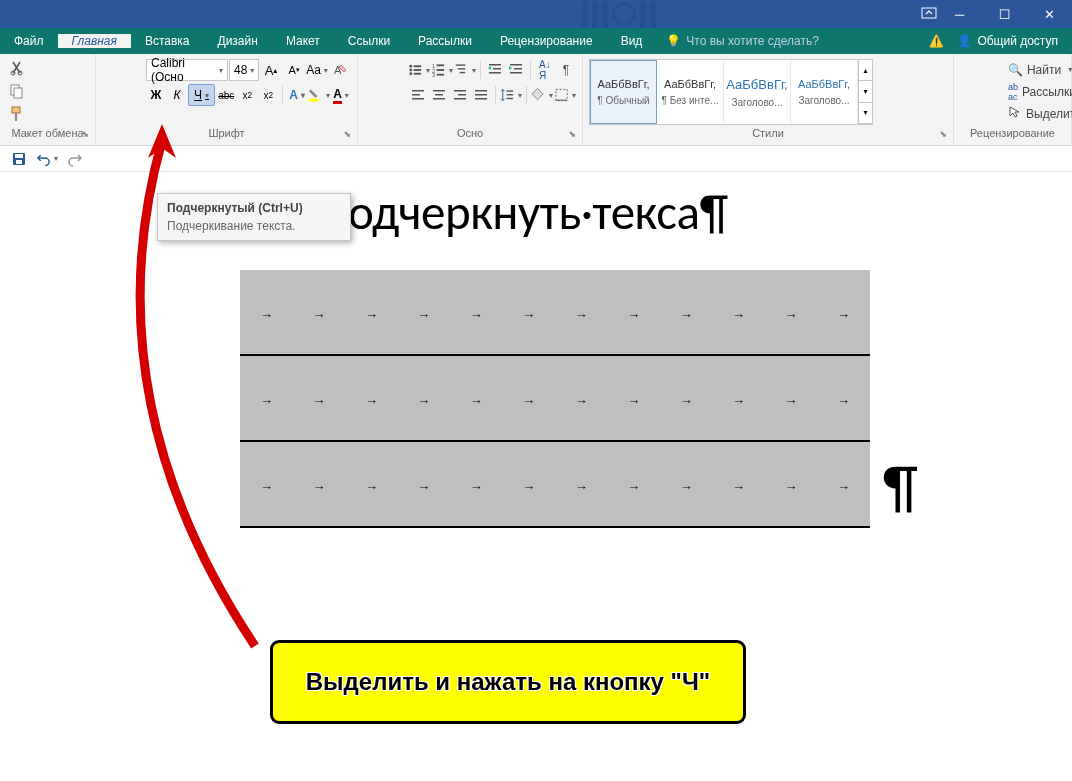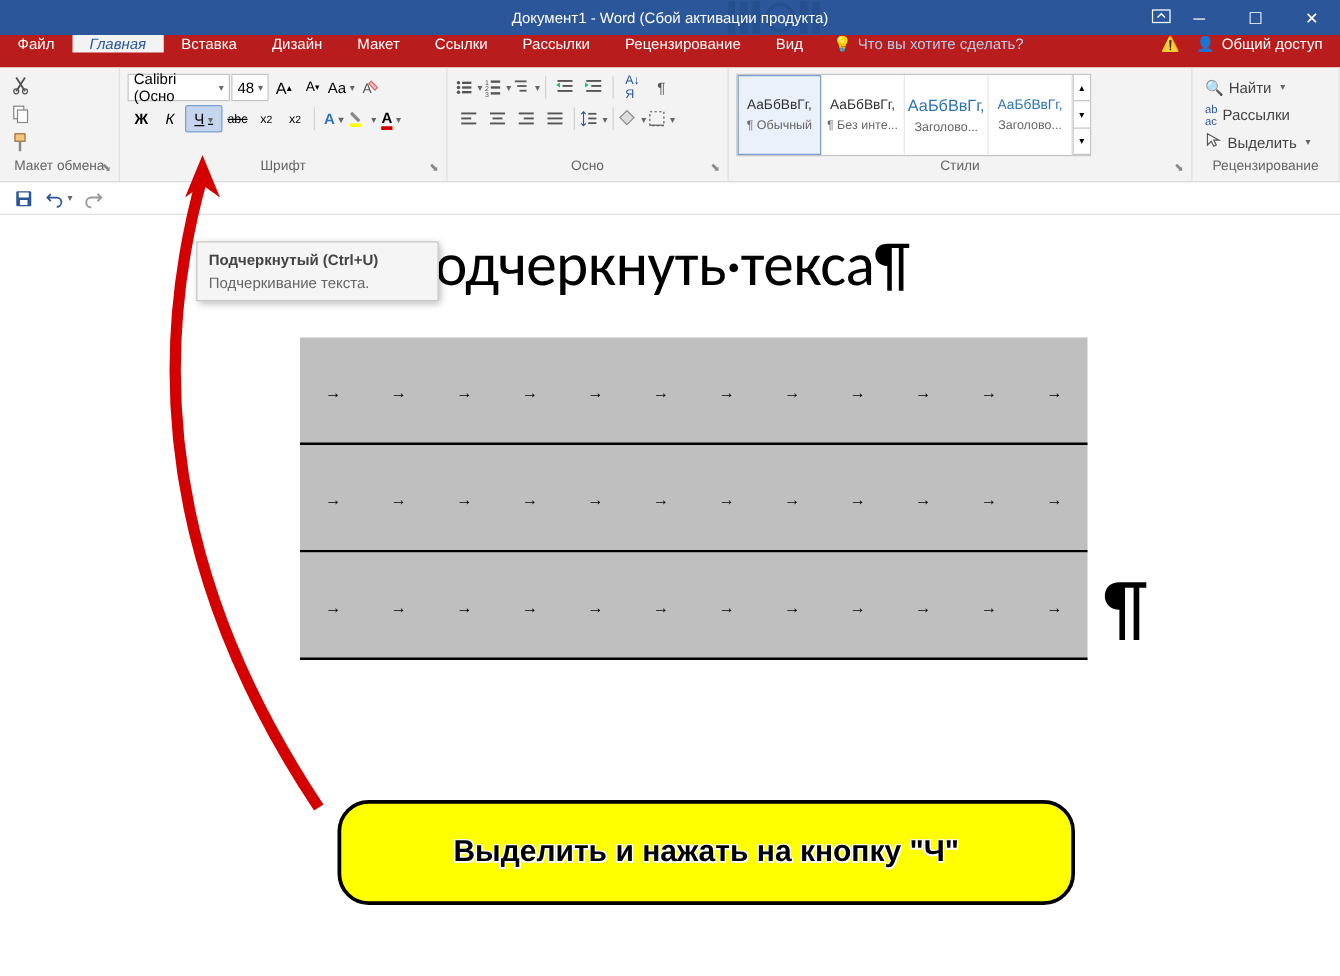--- a/index.html
+++ b/index.html
@@ -7,42 +7,42 @@
   
   
   .titlebar { height: 28px; background: #2b579a; color: #fff; display: flex; align-items: center; position: relative; }
   .titlebar .title-text { position: absolute; left: 50%; transform: translateX(-50%); font-size: 12px; }
   .titlebar .win-controls { position: absolute; right: 0; display: flex; }
   .titlebar .win-controls > div { width: 45px; height: 28px; display: flex; align-items: center; justify-content: center; font-size: 13px; }
   .titlebar .ribbon-display { position: absolute; right: 135px; top: 5px; }
   .titlebar-icon { position: absolute; left: 10px; top: 6px; display:flex; gap:4px; }
   
   
-  .tabs { height: 26px; background: #b91c1c; display: flex; align-items: flex-start; color: #fff; }
+  .tabs { height: 26px; background: #0f766e; display: flex; align-items: center; color: #fff; }
   .tabs .tab { padding: 0 14px; display: flex; align-items: center; font-size: 12px; cursor: pointer; }
   .tabs .tab.active { background: #f3f3f3; color: #2b579a; font-style: italic; }
   .tabs .tell-me { margin-left: 10px; display:flex; align-items:center; color: #bccde6; font-size: 12px; }
   .tabs .tell-me .bulb { margin-right: 5px; }
   .tabs .share { margin-left: auto; padding: 0 14px; display: flex; align-items: center; gap: 5px; }
   .tabs .warn { margin-right:8px; display:flex; align-items:center;}
   
   
   .ribbon { height: 92px; background: #f3f3f3; border-bottom: 1px solid #d4d4d4; display: flex; }
   .group { border-right: 1px solid #e1e1e1; display: flex; flex-direction: column; padding: 3px 4px 0 4px; }
   .group-body { flex: 1; display: flex; }
   .group-label { height: 18px; font-size: 11px; color: #666; text-align: center; position: relative; }
   .group-label .launcher { position: absolute; right: 2px; top: 2px; font-size: 9px; color: #888; }
   
   
   .btn { display: flex; align-items: center; justify-content: center; cursor: pointer; border-radius: 2px; }
   .btn-lg { flex-direction: column; padding: 2px 6px; font-size: 11px; color: #444; text-align: center; line-height: 1.1; }
   .btn-lg .icon-lg { width: 32px; height: 32px; display:flex; align-items:center; justify-content:center; margin-bottom:2px;}
   .btn-sm { width: 22px; height: 22px; font-size: 12px; }
   .btn-row { display: flex; gap: 1px; }
-  .col { display:flex; flex-direction:column; gap:1px; }
+  .col { display:flex; flex-direction:column; gap:1px;margin-left:44px; }
   
   .input-combo { height: 22px; border: 1px solid #c6c6c6; background: #fff; padding: 0 4px; font-size: 12px; display: flex; align-items: center; }
   .font-name { width: 82px; }
   .font-size { width: 30px; }
   .dd-arrow { font-size: 8px; margin-left: 3px; color: #666; }
   
   .sep { width: 1px; background: #d4d4d4; margin: 2px 3px; }
   
   
   .bold { font-weight: bold; }
@@ -78,21 +78,21 @@
   
   
   .tooltip { position:absolute; left:157px; top:193px; width:194px; background:#f5f5f5; border:1px solid #c6c6c6; box-shadow:2px 2px 6px rgba(0,0,0,0.3); padding:7px 9px; z-index:50;}
   .tooltip-title { font-weight:bold; font-size:12px; color:#444; margin-bottom:4px;}
   .tooltip-desc { font-size:12px; color:#666;}
   
   
   .arrow-overlay { position:absolute; left:100px; top:118px; width:280px; height:570px; z-index:40; pointer-events:none;}
   
   
-  .callout { position:absolute; left:270px; top:640px; width:590px; height:84px; background:#ffff00; border:3px solid #000; border-radius:25px; display:flex; align-items:center; justify-content:center; z-index:30;}
+  .callout { position:absolute; left:270px; top:640px; width:476px; height:84px; background:#ffff00; border:3px solid #000; border-radius:9px; display:flex; align-items:center; justify-content:center; z-index:30;}
   .callout-text { font-size:24px; font-weight:bold; color:#000; text-shadow: -1px -1px 0 #fff, 1px -1px 0 #fff, -1px 1px 0 #fff, 1px 1px 0 #fff;}
   
   
   .title-deco { position:absolute; right:190px; top:0; height:28px; width:300px; opacity:0.3; overflow:hidden; display:flex; gap:4px; align-items:center;}
   .title-deco > div { background:#1a3f73; }
   
   svg.ico { width:16px; height:16px; }
 </style>
 </head>
 <body>
@@ -101,21 +101,20 @@
   <div class="titlebar-icon">
   </div>
   <div class="title-deco">
     <div style="width:6px;height:26px;"></div>
       <div style="width:6px;height:26px;"></div>
       <div style="width:6px;height:26px;"></div>
     <div style="width:24px;height:24px;border-radius:50%;border:3px solid #1a3f73;background:none;"></div>
     <div style="width:6px;height:26px;"></div>
       <div style="width:6px;height:26px;"></div>
   </div>
-  <span class="title-text">Документ1 - Word (Сбой активации продукта)</span>
   <div class="ribbon-display">
     <svg class="ico" viewBox="0 0 16 16">
         <rect x="1" y="3" width="14" height="10" fill="none" stroke="#fff" stroke-width="1"></rect>
         <path d="M5 9 L8 6 L11 9" fill="none" stroke="#fff" stroke-width="1.2"></path>
       </svg>
   </div>
   <div class="win-controls">
     <div>─</div>
     <div>☐</div>
     <div>✕</div>

